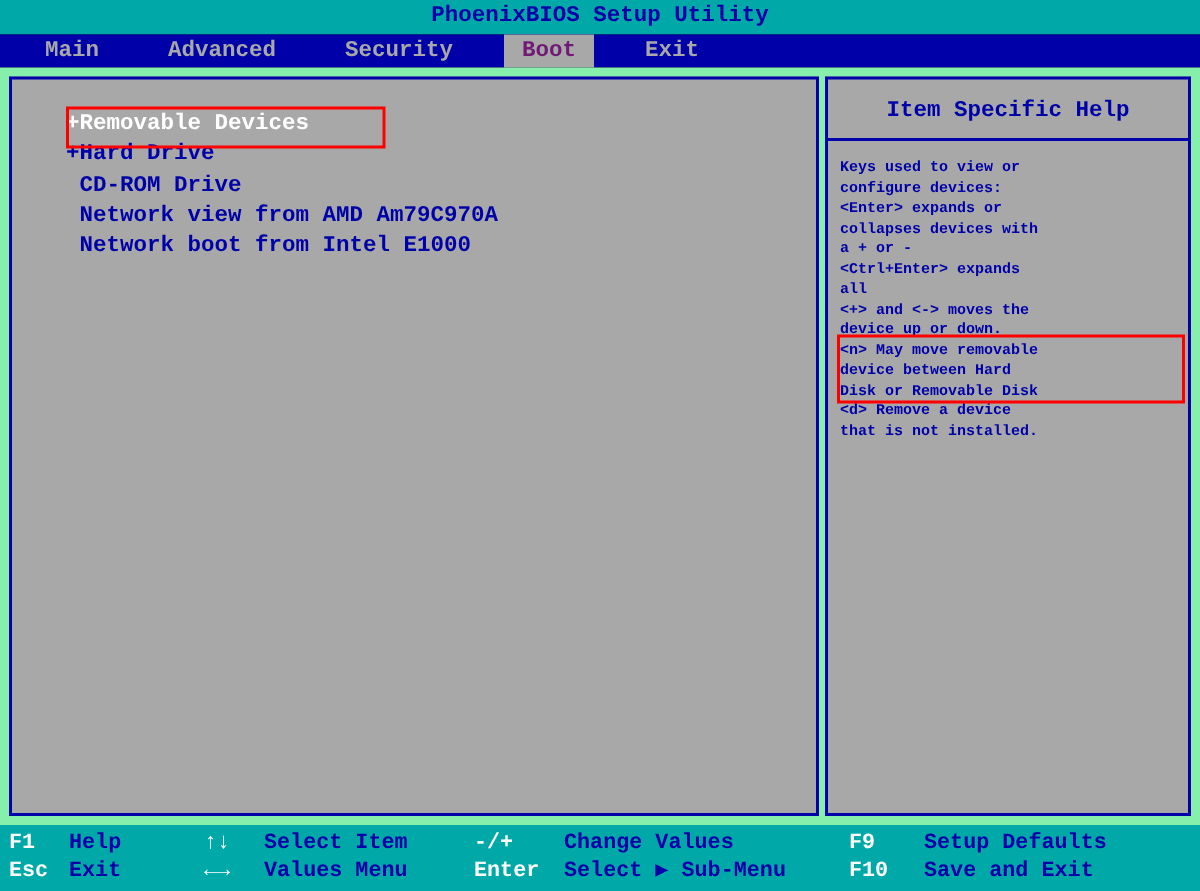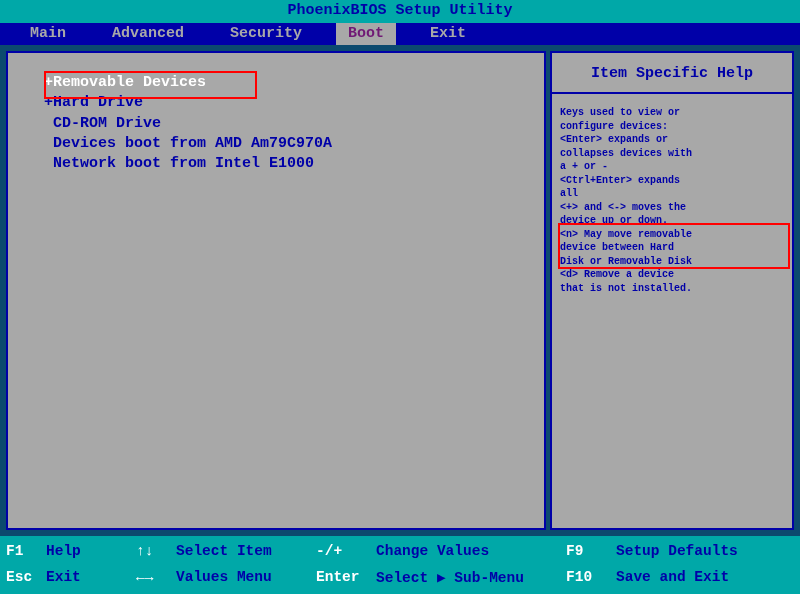--- a/index.html
+++ b/index.html
@@ -38,21 +38,21 @@
     margin-right: 22px;
     height: 22px;
     line-height: 22px;
   }
   .menuitem.active {
     background: #a8a8a8;
     color: #701a75;
   }
   .workspace {
     flex: 1;
-    background: #0c4a6e;
+    background: #86efac;
     display: flex;
     padding: 6px;
     gap: 0;
   }
   .panel {
     border: 2px solid #0000a8;
     background: #a8a8a8;
     padding: 6px 8px;
     position: relative;
   }
@@ -92,21 +92,21 @@
   .red-box {
     position: absolute;
     border: 2px solid #ff0000;
     pointer-events: none;
   }
   .red-box.box1 { left: 36px; top: 18px; width: 213px; height: 28px; }
   .footer {
     background: #00a8a8;
     color: #0000a8;
     padding: 2px 6px 4px 6px;
-    height: 58px;
+    height: 44px;
     display: grid;
     grid-template-columns: 40px 90px 40px 140px 60px 190px 50px auto;
     grid-template-rows: 1fr 1fr;
     align-items: center;
     font-size: 14.5px;
   }
   .fk { color: #ffffff; }
   .fv { color: #0000a8; }
   .rp-wrap { position: relative; height: 100%; }
   .red-box-right {
@@ -134,21 +134,21 @@
   </div>
 
   <div class="workspace">
 
     <div class="panel left">
       <div class="red-box box1"></div>
       <div class="boot-list">
         <div class="boot-item selected"><span class="prefix" style="color:#ffffff">+</span><span>Removable Devices</span></div>
         <div class="boot-item"><span class="prefix">+</span><span>Hard Drive</span></div>
         <div class="boot-item"><span class="prefix"> </span><span>CD-ROM Drive</span></div>
-        <div class="boot-item"><span class="prefix"> </span><span>Devices boot from AMD Am79C970A</span></div>
+        <div class="boot-item"><span class="prefix"> </span><span>Network view from AMD Am79C970A</span></div>
         <div class="boot-item"><span class="prefix"> </span><span>Network boot from Intel E1000</span></div>
       </div>
     </div>
 
     <div class="panel right">
       <div class="rp-wrap">
         <div class="help-title">Item Specific Help</div>
         <div class="help-divider"></div>
         <div class="help-body">Keys used to view or
 configure devices:

